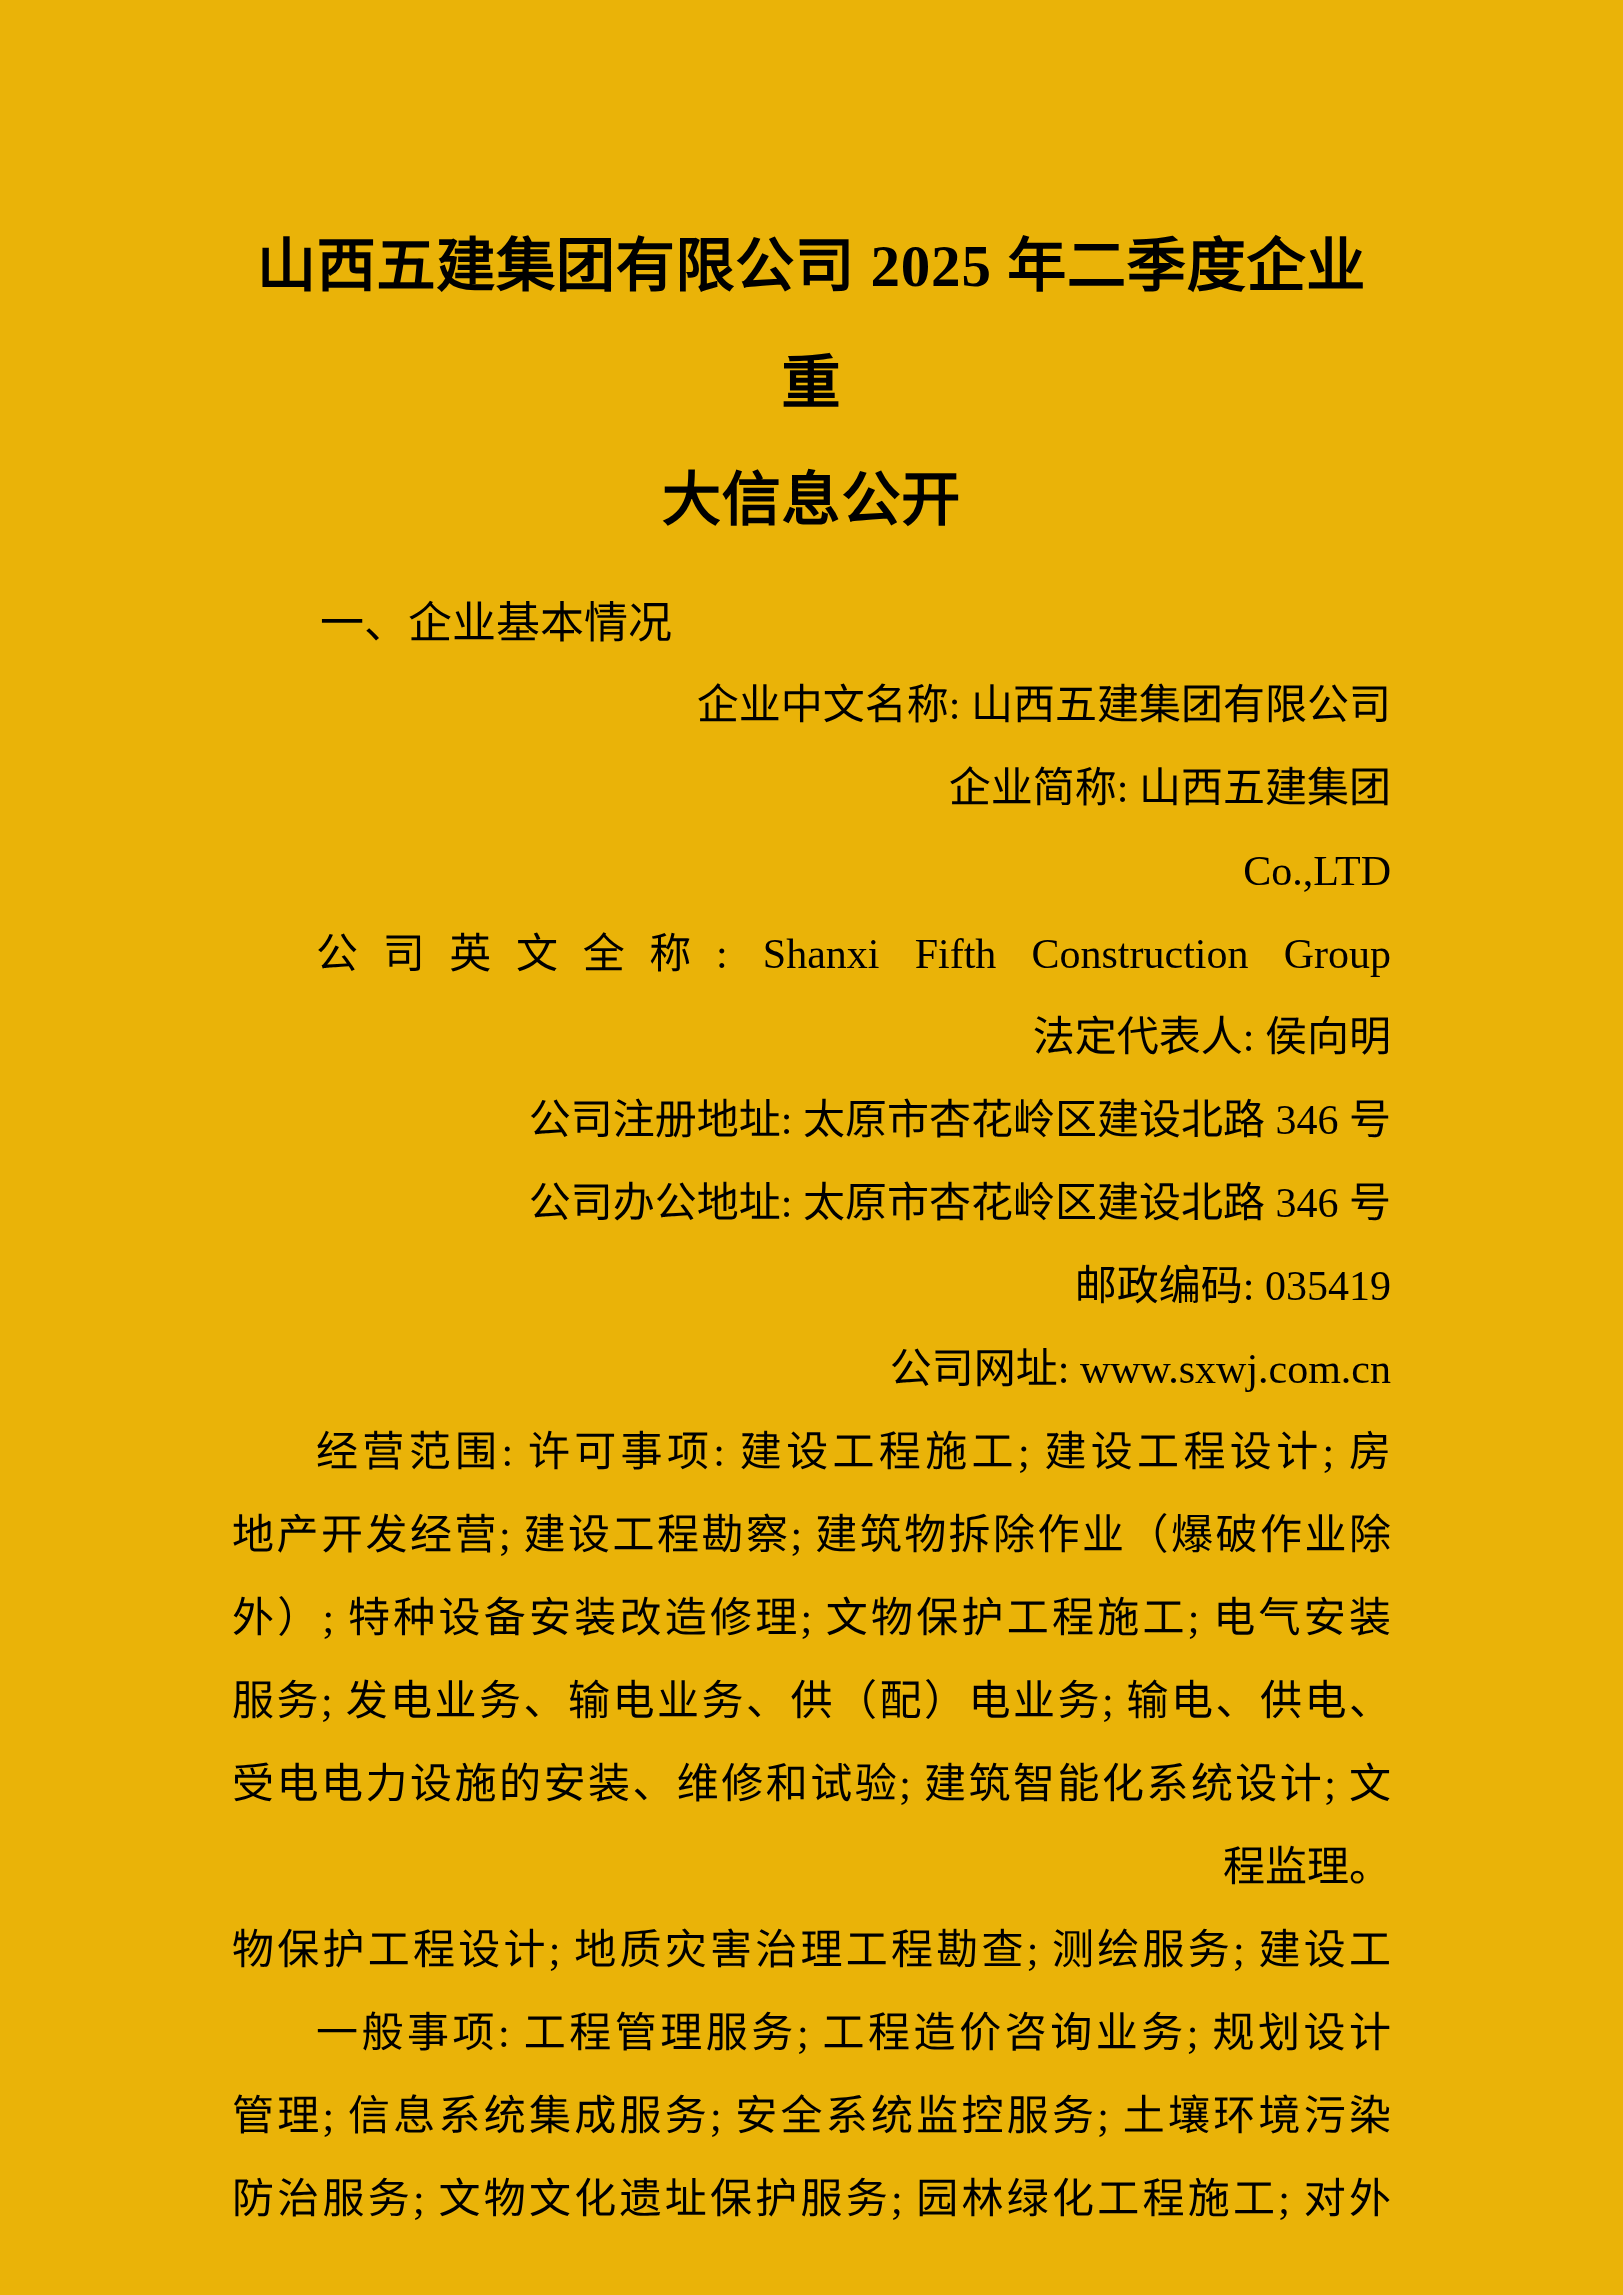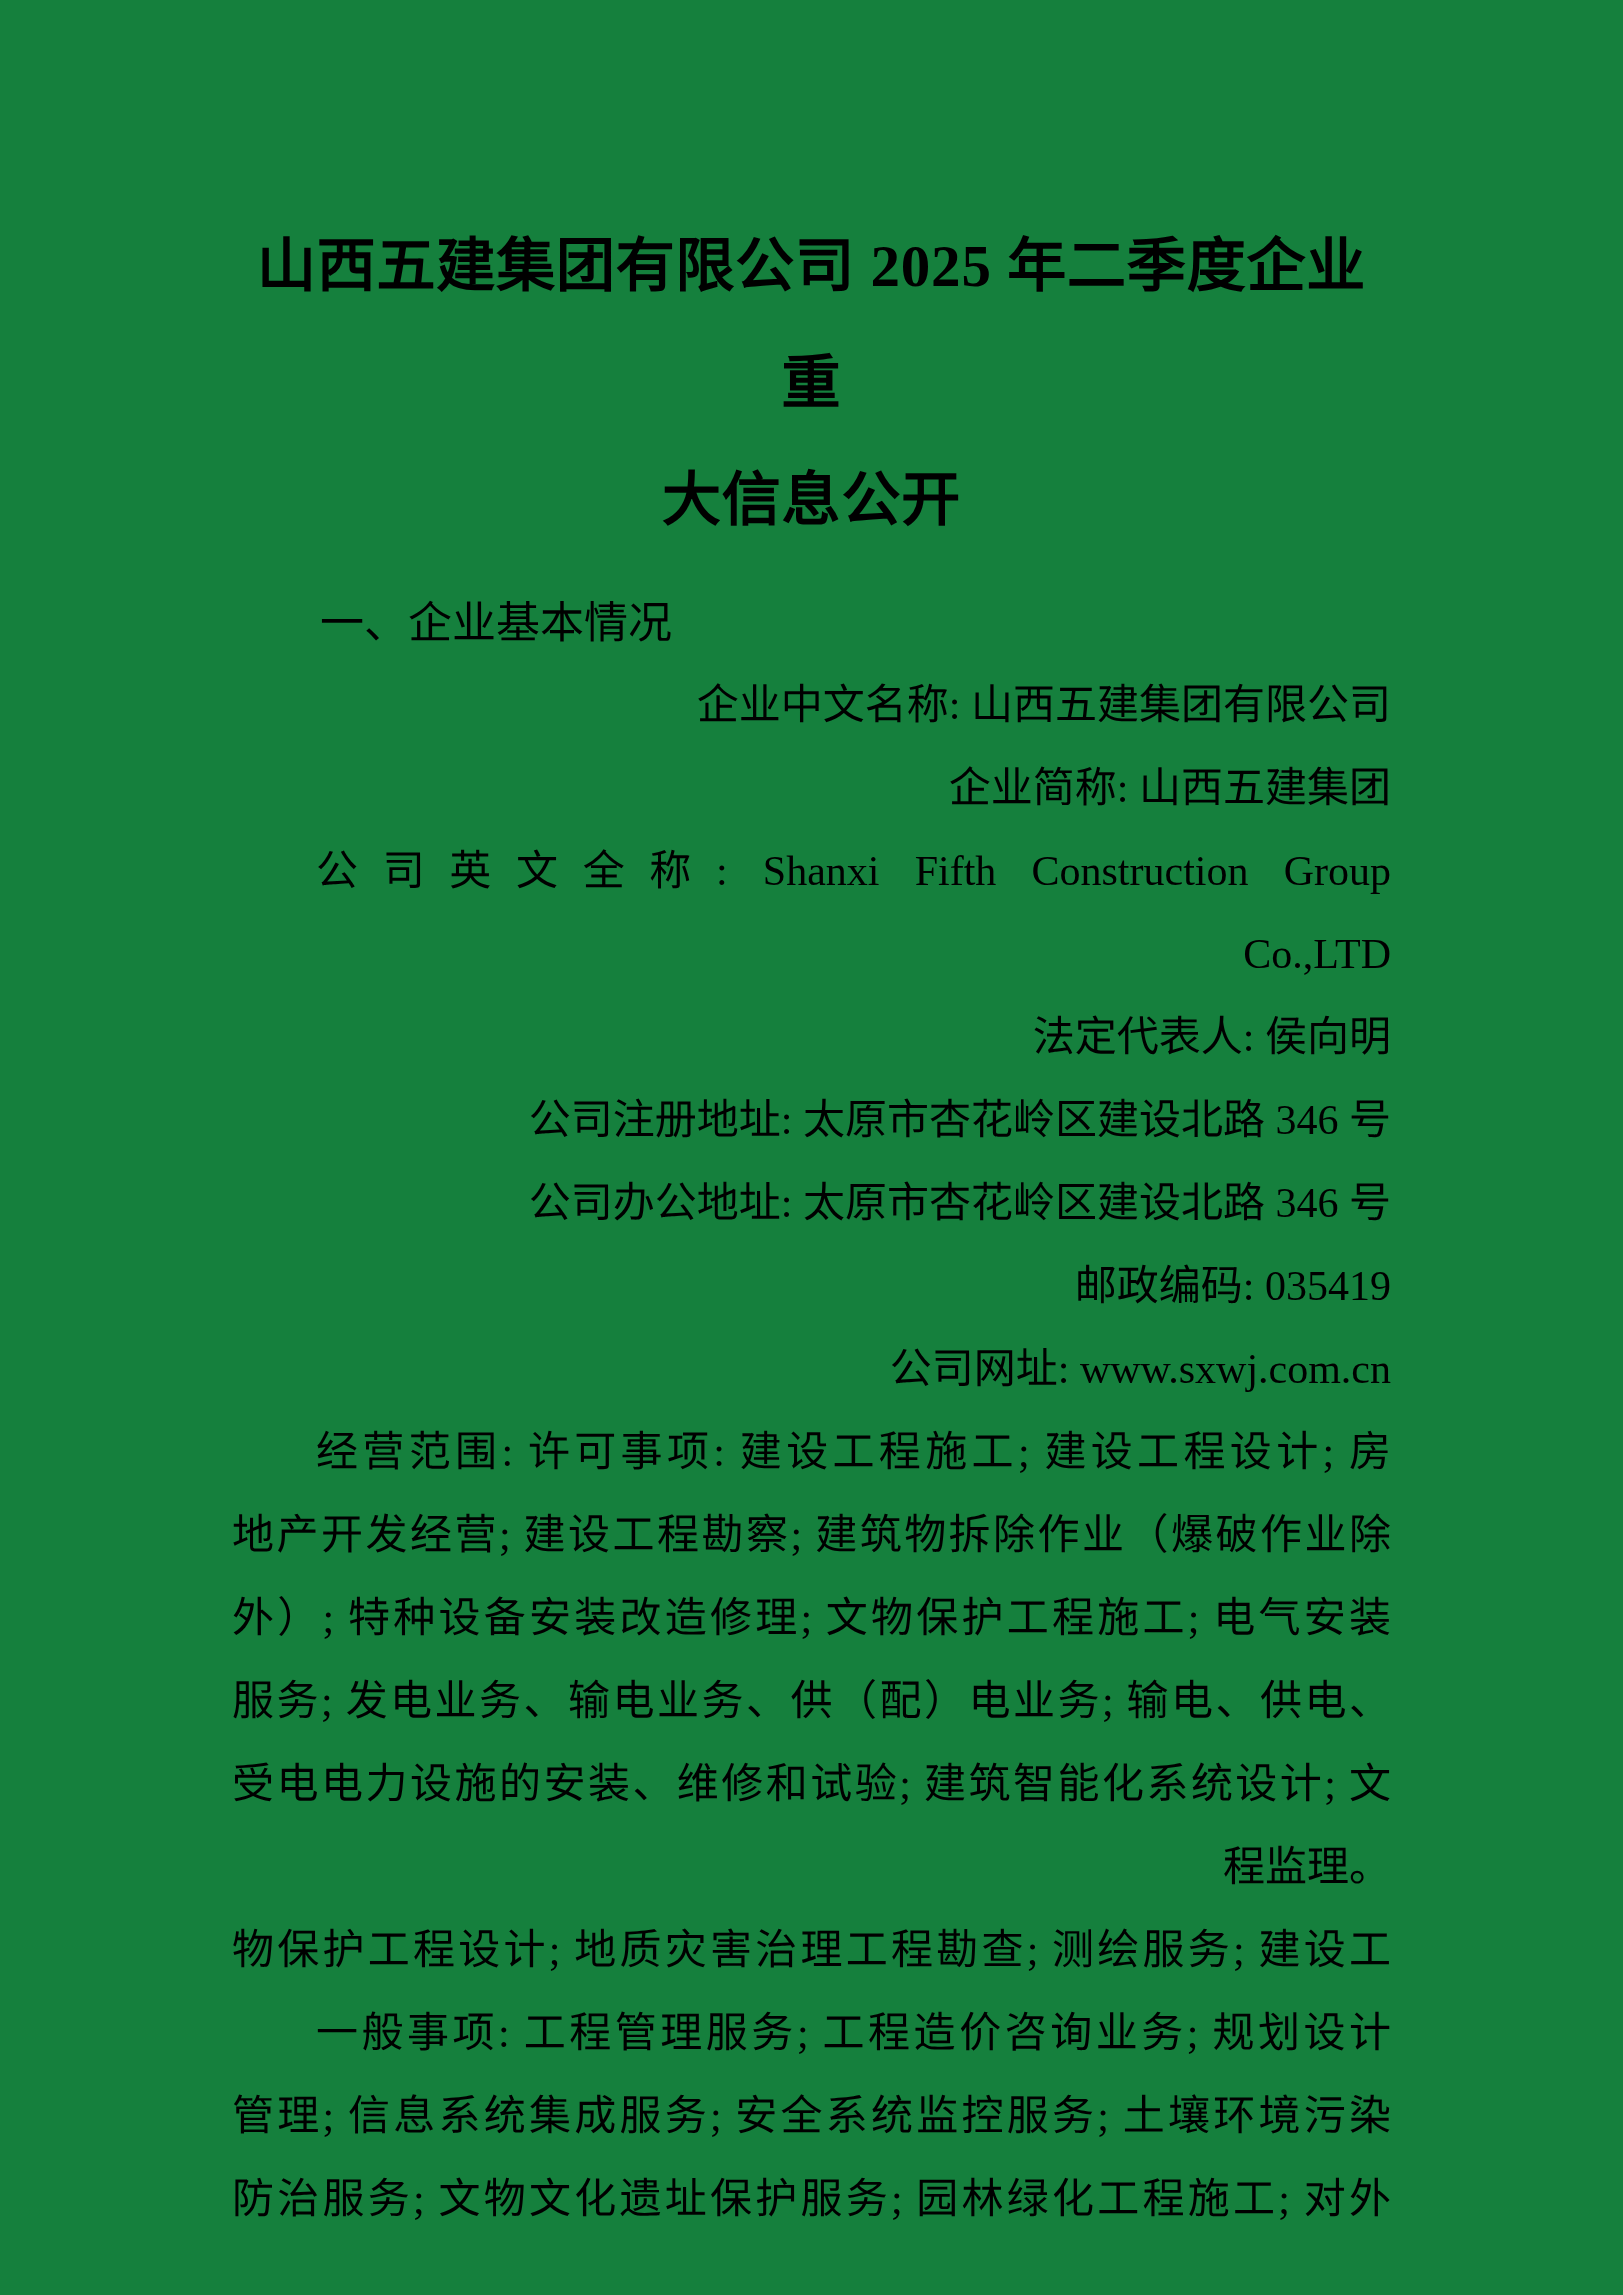--- a/index.html
+++ b/index.html
@@ -4,21 +4,21 @@
 <style>
   html, body {
     margin: 0;
     padding: 0;
     background: #ffffff;
   }
   .page {
     position: relative;
     width: 1623px;
     height: 2295px;
-    background: #15803d;
+    background: #eab308;
     color: #000000;
     overflow: hidden;
   }
   .content {
     box-sizing: border-box;
     width: 1623px;
     padding: 208px 232px 0 232px;
   }
   .doc-title {
     margin: 0;
@@ -65,22 +65,22 @@
     <h1 class="doc-title">
       <span>山西五建集团有限公司 2025 年二季度企业重</span>
       <span>大信息公开</span>
     </h1>
 
     <h2 class="section-heading">一、企业基本情况</h2>
 
     <div class="body-text">
       <p class="ln indent">企业中文名称: 山西五建集团有限公司</p>
       <p class="ln indent">企业简称: 山西五建集团</p>
+      <p class="ln">Co.,LTD</p>
       <p class="ln indent fill">公司英文全称: Shanxi Fifth Construction Group</p>
-      <p class="ln">Co.,LTD</p>
       <p class="ln indent">法定代表人: 侯向明</p>
       <p class="ln indent">公司注册地址: 太原市杏花岭区建设北路 346 号</p>
       <p class="ln indent">公司办公地址: 太原市杏花岭区建设北路 346 号</p>
       <p class="ln indent">邮政编码: 035419</p>
       <p class="ln indent">公司网址: www.sxwj.com.cn</p>
       <p class="ln indent fill">经营范围: 许可事项: 建设工程施工; 建设工程设计; 房</p>
       <p class="ln fill">地产开发经营; 建设工程勘察; 建筑物拆除作业（爆破作业除</p>
       <p class="ln fill">外）; 特种设备安装改造修理; 文物保护工程施工; 电气安装</p>
       <p class="ln fill">服务; 发电业务、输电业务、供（配）电业务; 输电、供电、</p>
       <p class="ln fill">受电电力设施的安装、维修和试验; 建筑智能化系统设计; 文</p>

